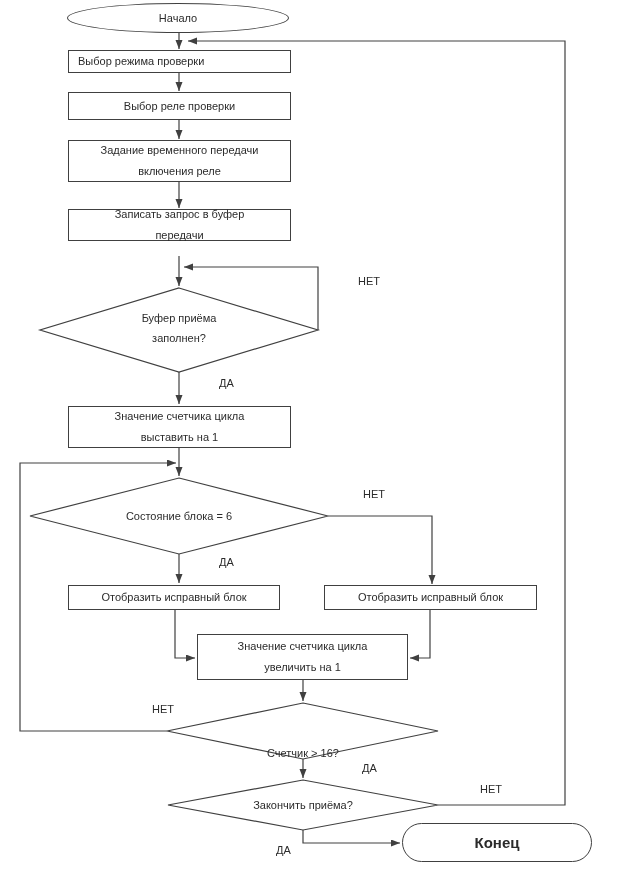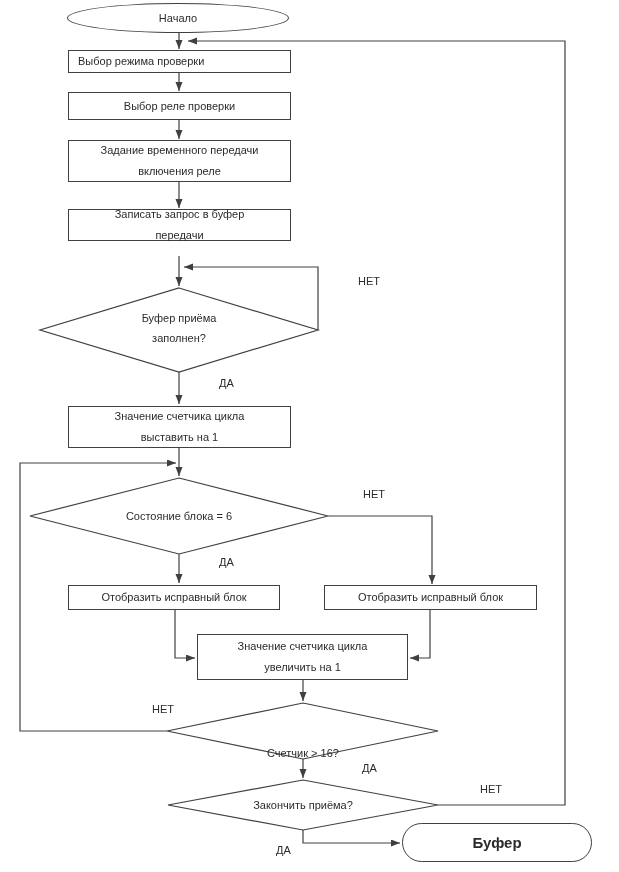--- a/index.html
+++ b/index.html
@@ -114,21 +114,21 @@
 
   <div class="node" style="left:324px;top:585px;width:213px;height:25px;">Отобразить исправный блок</div>
 
   <div class="node" style="left:197px;top:634px;width:211px;height:46px;">Значение счетчика цикла
 увеличить на 1</div>
 
   <div class="dtext" style="left:213px;top:717px;width:180px;height:22px;margin-top:25px;">Счетчик &gt; 16?</div>
 
   <div class="dtext" style="left:213px;top:794px;width:180px;height:22px;">Закончить приёма?</div>
 
-  <div class="node terminal-end" style="left:402px;top:823px;width:190px;height:39px;">Буфер</div>
+  <div class="node terminal-end" style="left:402px;top:823px;width:190px;height:39px;">Конец</div>
 
   <div class="edge-label" style="left:325px;top:275px;">НЕТ</div>
   <div class="edge-label" style="left:186px;top:377px;">ДА</div>
 
   <div class="edge-label" style="left:330px;top:488px;">НЕТ</div>
   <div class="edge-label" style="left:186px;top:556px;">ДА</div>
 
   <div class="edge-label" style="left:119px;top:703px;">НЕТ</div>
   <div class="edge-label" style="left:329px;top:762px;">ДА</div>
 

